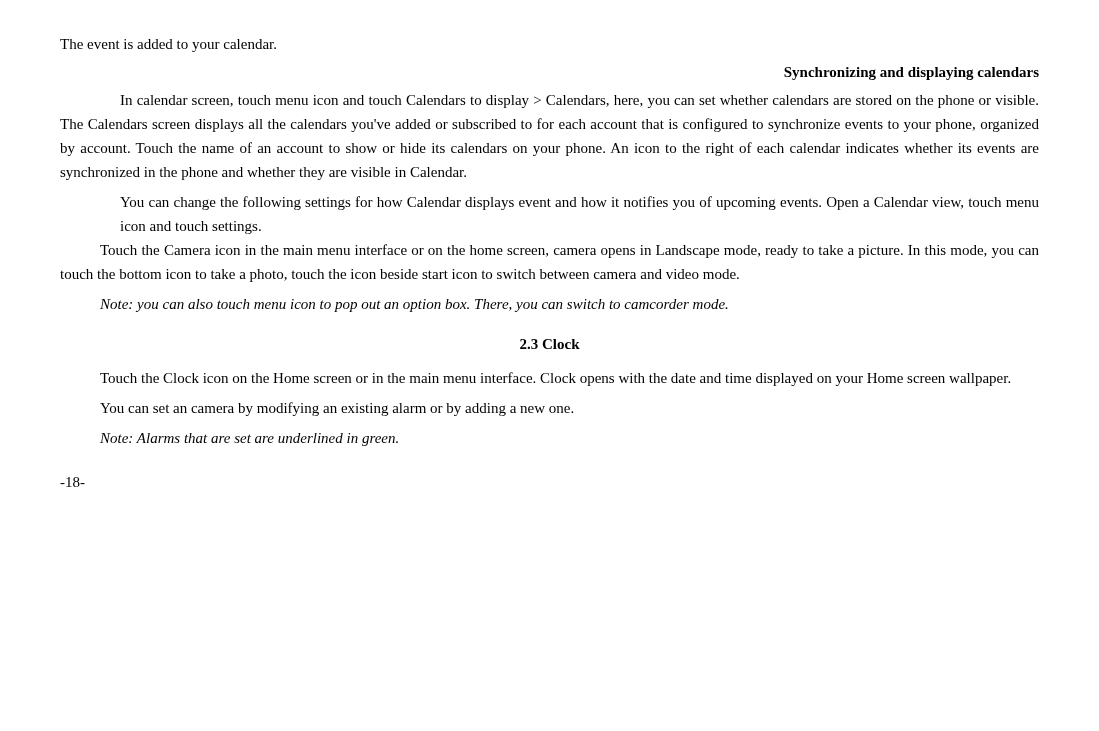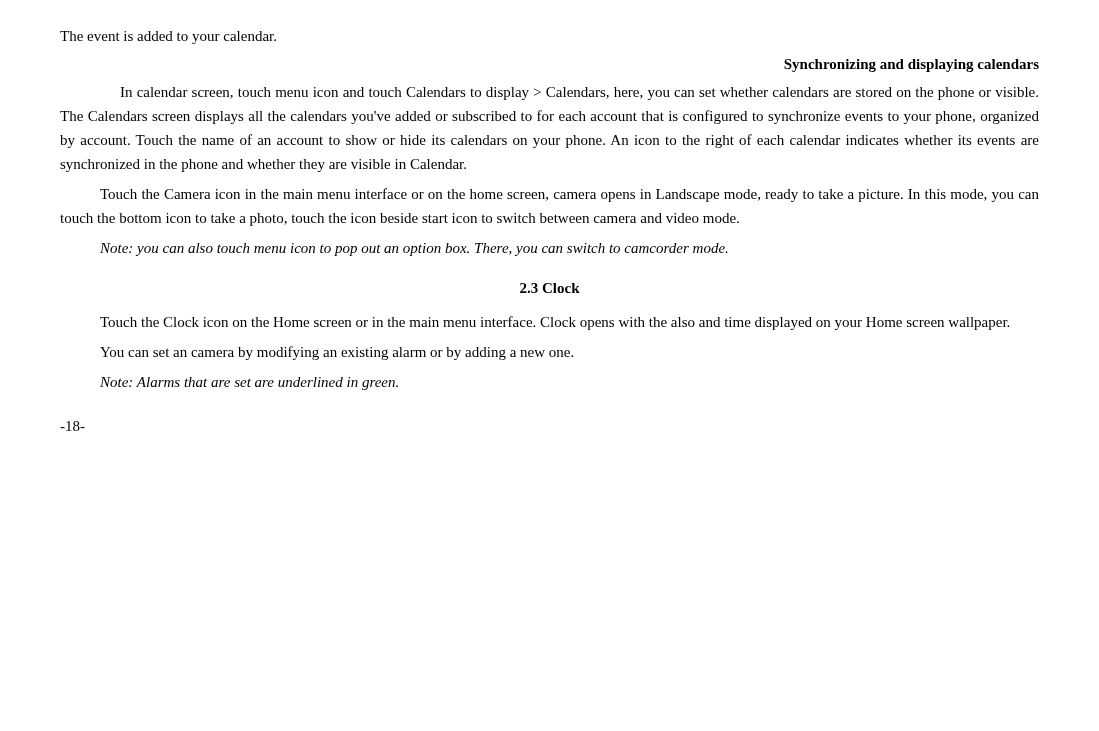--- a/index.html
+++ b/index.html
@@ -13,21 +13,21 @@
       font-family: "Times New Roman", Times, serif;
       font-size: 15px;
       color: #000000;
       width: 1099px;
       min-height: 731px;
       padding: 20px 60px 30px 60px;
     }
 
     .page-content {
       max-width: 980px;
-      margin: 4px auto;
+      margin: 12px auto;
       line-height: 1.6;
       text-align: justify;
     }
 
     .paragraph {
       margin-bottom: 6px;
       text-align: justify;
     }
 
     .section-heading {
@@ -82,29 +82,32 @@
 
   <p class="top-paragraph">The event is added to your calendar.</p>
 
   <span class="section-heading">Synchronizing and displaying calendars</span>
 
   <p class="paragraph">
     <span style="display:inline-block; width:60px;"></span><span>In calendar screen, touch menu icon and touch Calendars to display &gt; Calendars, here, you can set whether calendars are stored on the phone or visible. The Calendars screen displays all the calendars you've added or subscribed to for each account that is configured to synchronize events to your phone, organized by account. Touch the name of an account to show or hide its calendars on your phone. An icon to the right of each calendar indicates whether its events are synchronized in the phone and whether they are visible in Calendar.</span>
   </p>
 
 
+  <p class="indented-paragraph">
+    <span>You can change the following settings for how Calendar displays event and how it notifies you of upcoming events. Open a Calendar view, touch menu icon and touch settings.</span>
+  </p>
 
 
   <p class="body-paragraph">Touch the Camera icon in the main menu interface or on the home screen, camera opens in Landscape mode, ready to take a picture. In this mode, you can touch the bottom icon to take a photo, touch the icon beside start icon to switch between camera and video mode.</p>
 
   <span class="italic-note">Note: you can also touch menu icon to pop out an option box. There, you can switch to camcorder mode.</span>
 
   <div class="section-number-heading">2.3    Clock</div>
 
-  <p class="body-paragraph">Touch the Clock icon on the Home screen or in the main menu interface. Clock opens with the also and time displayed on your Home screen wallpaper.</p>
+  <p class="body-paragraph">Touch the Clock icon on the Home screen or in the main menu interface. Clock opens with the date and time displayed on your Home screen wallpaper.</p>
 
   <p class="body-paragraph">You can set an camera by modifying an existing alarm or by adding a new one.</p>
 
   <span class="italic-note">Note: Alarms that are set are underlined in green.</span>
 
   <div class="page-number">-18-</div>
 
 </div>
 
 </body></html>

